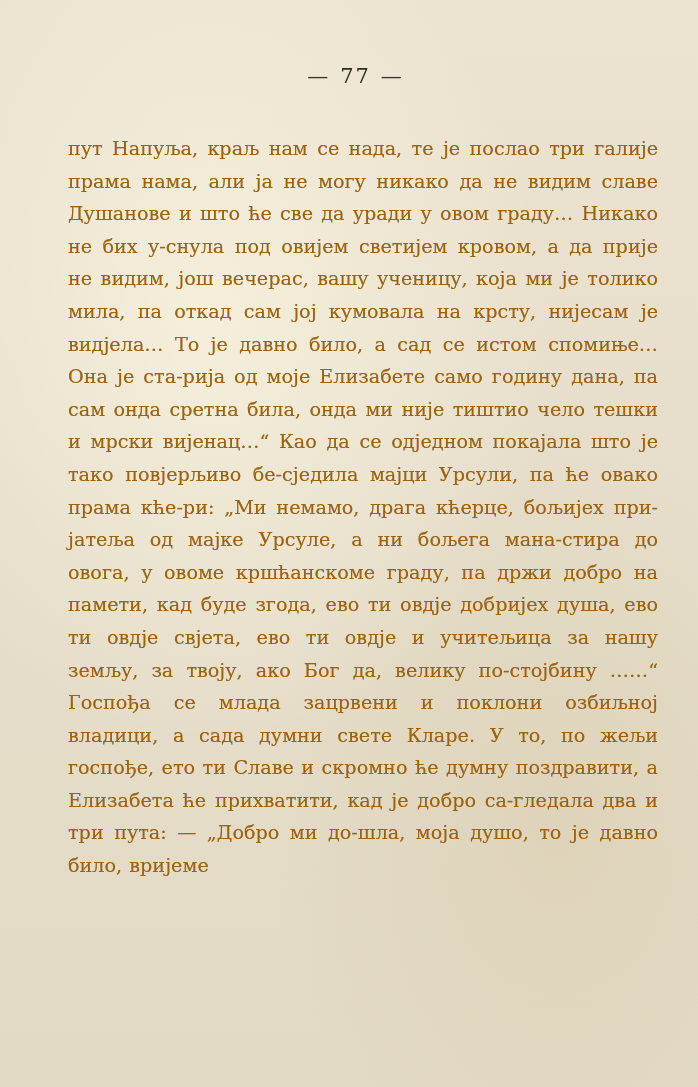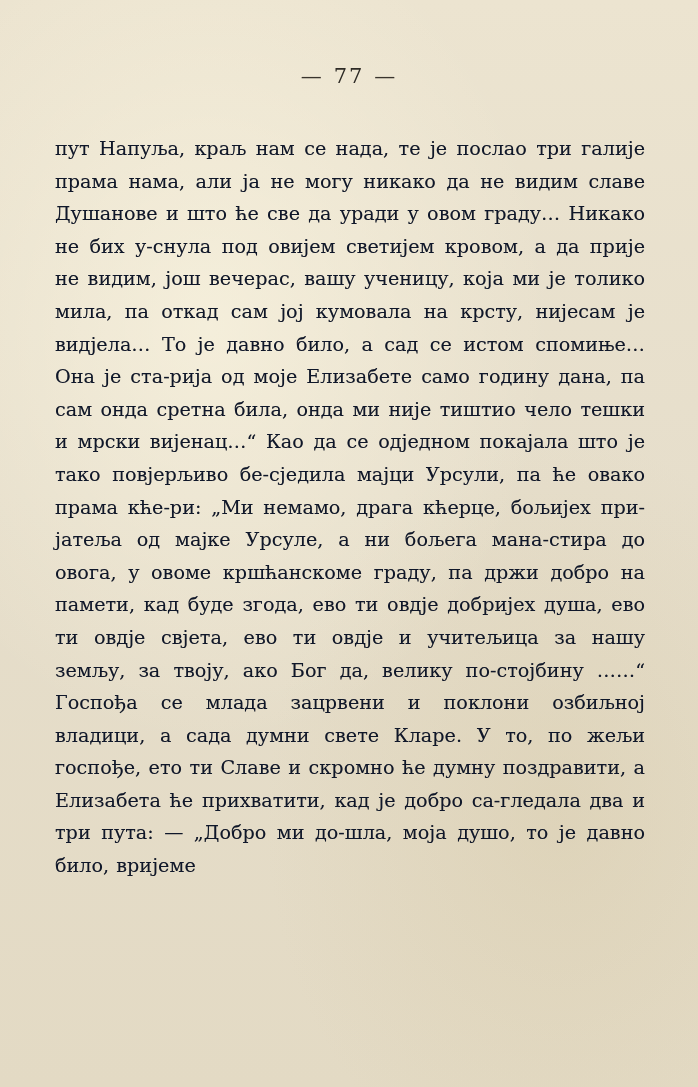--- a/index.html
+++ b/index.html
@@ -20,20 +20,21 @@
     inset: 0;
     background:
       radial-gradient(ellipse 70% 55% at 30% 30%, rgba(255,250,230,0.55), rgba(255,250,230,0) 70%),
       radial-gradient(ellipse 60% 50% at 80% 75%, rgba(210,196,160,0.35), rgba(210,196,160,0) 70%),
       linear-gradient(180deg, #ece4d0 0%, #e6decb 45%, #e3dac4 100%);
     pointer-events: none;
   }
   .page {
     position: absolute;
     inset: 0;
+    margin-left: 13px;
   }
   .page-number-row {
     position: absolute;
     top: 64px;
     left: 0;
     right: 0;
     text-align: center;
     font-size: 21px;
     color: #2e2b26;
     letter-spacing: 2px;
@@ -43,21 +44,21 @@
     padding: 0 10px;
     color: #39342d;
   }
   .body-text {
     position: absolute;
     top: 133px;
     left: 55px;
     width: 590px;
     font-size: 19.2px;
     line-height: 32.6px;
-    color: #0f172a;
+    color: #a16207;
     text-align: justify;
     text-justify: inter-word;
     word-spacing: 1px;
   }
   .body-text p {
     margin: 0;
     text-indent: 0;
   }
   
   .body-text {

